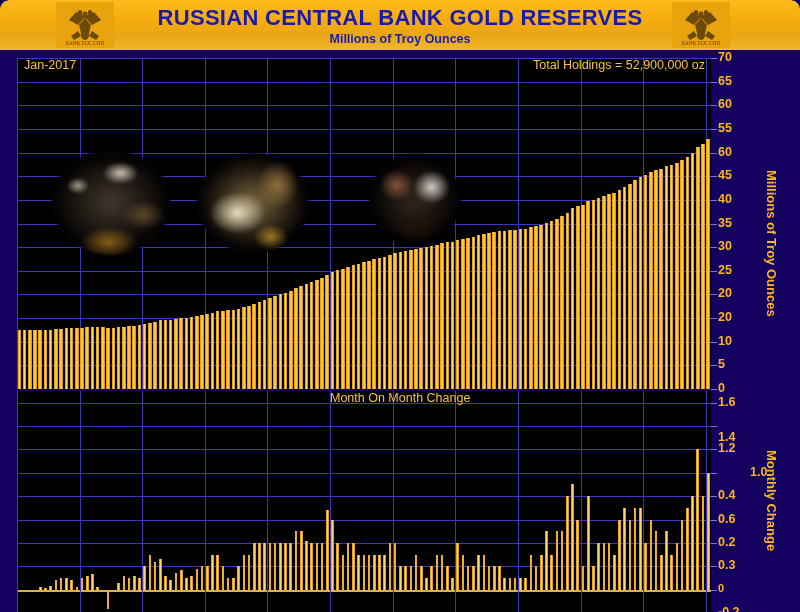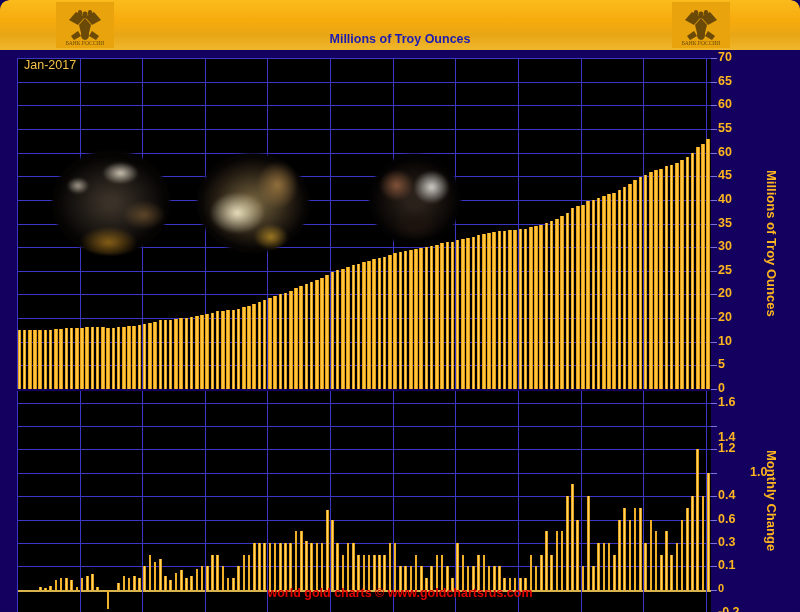--- a/index.html
+++ b/index.html
@@ -87,20 +87,21 @@
         <path d="M29 15 l-9 -5 l-7 8 l9 5 z"></path>
           <path d="M29 15 l9 -5 l7 8 l-9 5 z"></path>
         <path d="M29 16 l-6 7 l2 8 l4 5 l4 -5 l2 -8 z"></path>
         <path d="M22 29 l-7 5 l3 4 l7 -4 z"></path>
           <path d="M36 29 l7 5 l-3 4 l-7 -4 z"></path>
         <ellipse cx="29" cy="33" rx="4" ry="5"></ellipse>
       </g>
       <text x="29" y="43" font-size="5.5" fill="#6b4a08" text-anchor="middle" font-family="Liberation Serif, serif">БАНК РОССИИ</text>
     </svg>
 
+    <div id="title-main">RUSSIAN CENTRAL BANK GOLD RESERVES</div>
     <div id="title-sub">Millions of Troy Ounces</div>
 
     <svg class="emblem right" viewBox="0 0 58 46">
       <rect x="0" y="0" width="58" height="46" fill="#e8a30d"></rect>
       <g fill="#6b4a08">
         <ellipse cx="29" cy="13" rx="2.6" ry="3.4"></ellipse>
         <ellipse cx="24" cy="11" rx="2.2" ry="3"></ellipse>
           <ellipse cx="34" cy="11" rx="2.2" ry="3"></ellipse>
         <path d="M29 15 l-9 -5 l-7 8 l9 5 z"></path>
           <path d="M29 15 l9 -5 l7 8 l-9 5 z"></path>
@@ -434,20 +435,22 @@
           <div class="mbar" style="left: 669.058px; width: 2.60902px; top: 116.842px; height: 81.7895px;"></div>
           <div class="mbar" style="left: 674.276px; width: 2.60902px; top: 105.158px; height: 93.4737px;"></div>
           <div class="mbar" style="left: 679.494px; width: 2.60902px; top: 58.4211px; height: 140.211px;"></div>
           <div class="mbar" style="left: 684.712px; width: 2.60902px; top: 105.158px; height: 93.4737px;"></div>
           <div class="mbar" style="left: 689.93px; width: 2.60902px; top: 81.7895px; height: 116.842px;"></div>
         </div>
 
     </div>
 
     <div class="ann" id="ann-date" style="left:24px;top:8px;">Jan-2017</div>
+    <div class="ann" id="ann-total" style="right:95px;top:8px;">Total Holdings = 52,900,000 oz</div>
+    <div class="ann" id="ann-mom" style="left:330px;top:341px;">Month On Month Change</div>
 
     <div id="yticks-top">
         <div class="ytick" style="left: 718px; top: 331px;">0</div>
         <div class="tickmark" style="left: 711px; top: 339px;"></div>
         <div class="ytick" style="left: 718px; top: 307.357px;">5</div>
         <div class="tickmark" style="left: 711px; top: 315.357px;"></div>
         <div class="ytick" style="left: 718px; top: 283.714px;">10</div>
         <div class="tickmark" style="left: 711px; top: 291.714px;"></div>
         <div class="ytick" style="left: 718px; top: 260.071px;">20</div>
         <div class="tickmark" style="left: 711px; top: 268.071px;"></div>
@@ -471,37 +474,36 @@
         <div class="tickmark" style="left: 711px; top: 55.2857px;"></div>
         <div class="ytick" style="left: 718px; top: 23.6429px;">65</div>
         <div class="tickmark" style="left: 711px; top: 31.6429px;"></div>
         <div class="ytick" style="left: 718px; top: 0px;">70</div>
         <div class="tickmark" style="left: 711px; top: 8px;"></div>
       </div>
     <div id="yticks-bot">
         <div class="ytick" style="left: 718px; top: 555px;">-0.2</div>
         <div class="ytick" style="left: 718px; top: 531.632px; font-size: 11px;">0</div>
         <div class="tickmark" style="left: 711px; top: 539.632px;"></div>
-        <div class="ytick" style="left: 718px; top: 508.263px;">0.1</div>
+        <div class="ytick" style="left: 718px; top: 508.263px;">0.3</div>
         <div class="tickmark" style="left: 711px; top: 516.263px;"></div>
-        <div class="ytick" style="left: 718px; top: 484.895px;">0.3</div>
+        <div class="ytick" style="left: 718px; top: 484.895px;">0.2</div>
         <div class="tickmark" style="left: 711px; top: 492.895px;"></div>
         <div class="ytick" style="left: 718px; top: 461.526px;">0.6</div>
         <div class="tickmark" style="left: 711px; top: 469.526px;"></div>
         <div class="ytick" style="left: 718px; top: 438.158px;">0.4</div>
         <div class="tickmark" style="left: 711px; top: 446.158px;"></div>
         <div class="ytick" style="left: 718px; top: 414.789px; margin-left: 32px;">1.0</div>
         <div class="tickmark" style="left: 711px; top: 422.789px;"></div>
         <div class="ytick" style="left: 718px; top: 391.421px;">1.2</div>
         <div class="tickmark" style="left: 711px; top: 399.421px;"></div>
         <div class="ytick" style="left: 718px; top: 380px;">1.4</div>
         <div class="tickmark" style="left: 711px; top: 376.053px;"></div>
         <div class="ytick" style="left: 718px; top: 344.684px;">1.6</div>
         <div class="tickmark" style="left: 711px; top: 352.684px;"></div>
       </div>
     <div id="xticks"></div>
 
     <div class="axis-title" style="left:764px;top:120px;">Millions of Troy Ounces</div>
     <div class="axis-title" style="left:764px;top:400px;">Monthly Change</div>
   </div>
 
-  <div id="credit">world gold charts © www.goldchartsrus.com</div>
 </div>
 
 </body></html>

